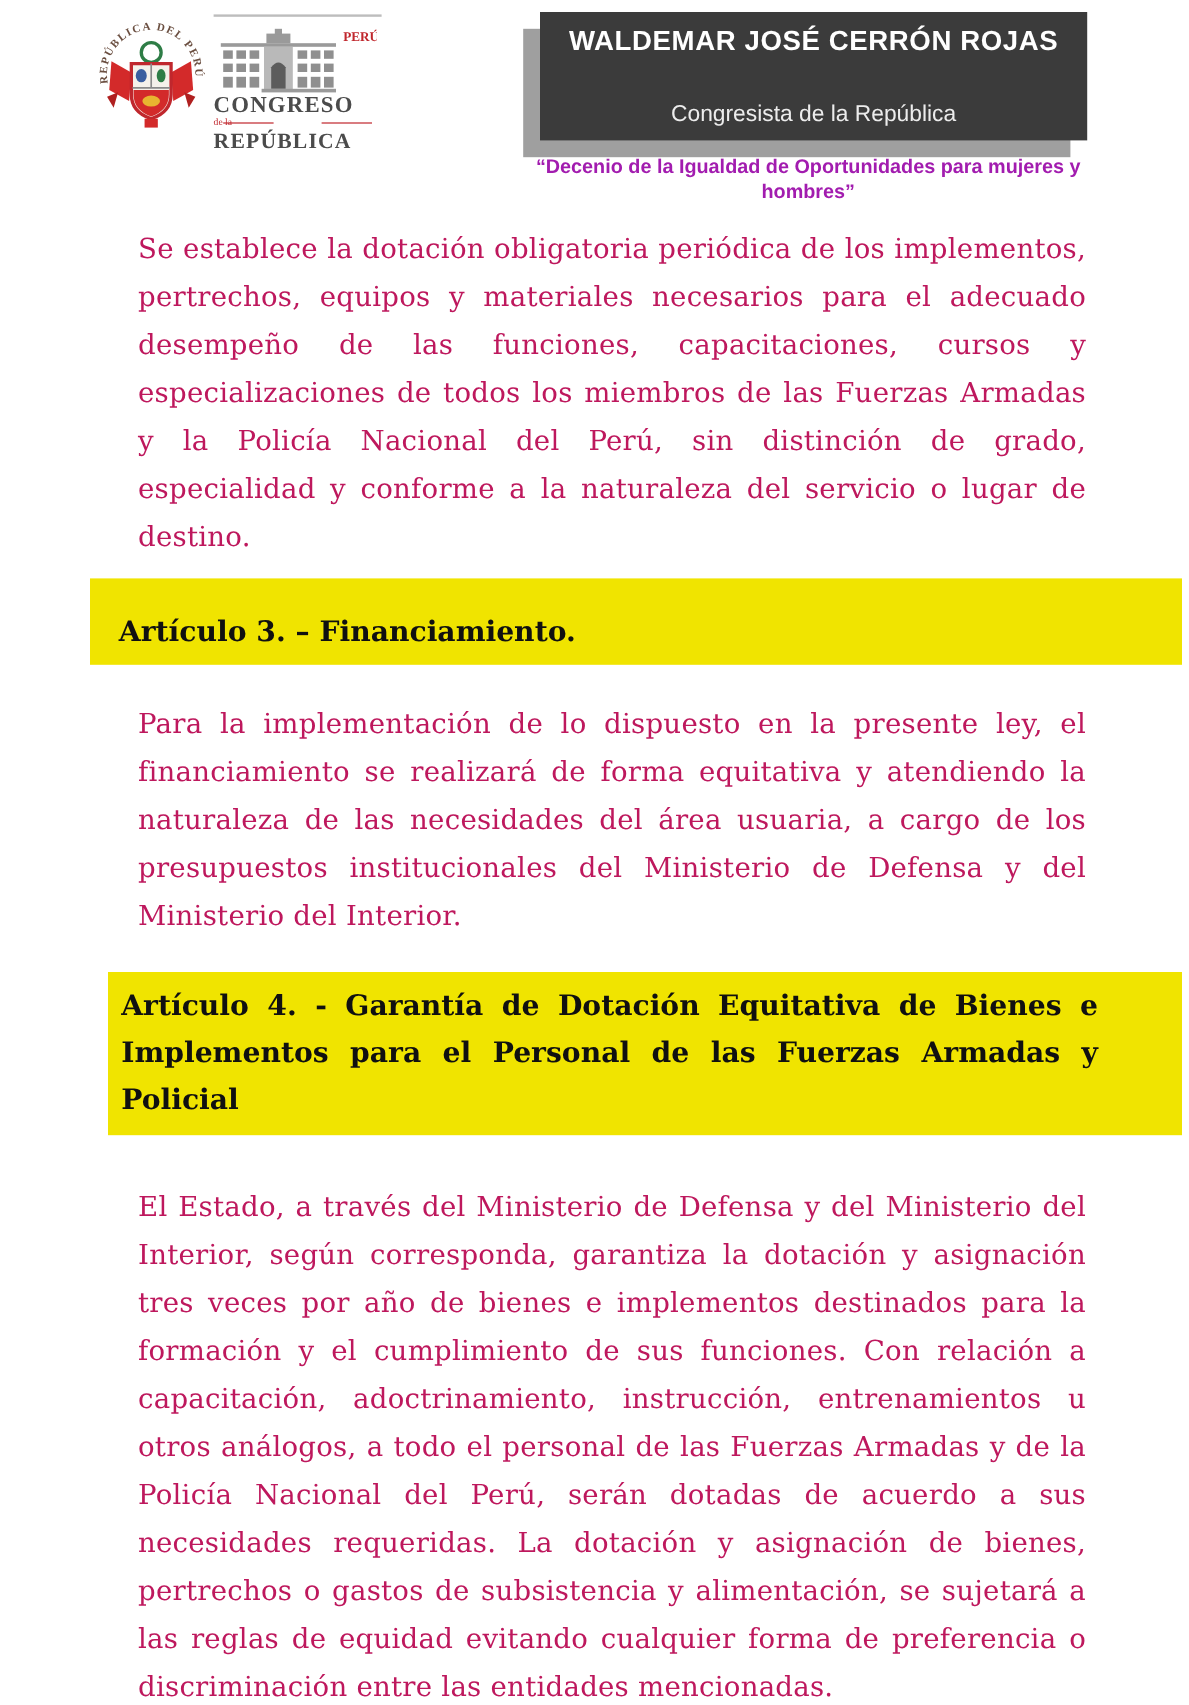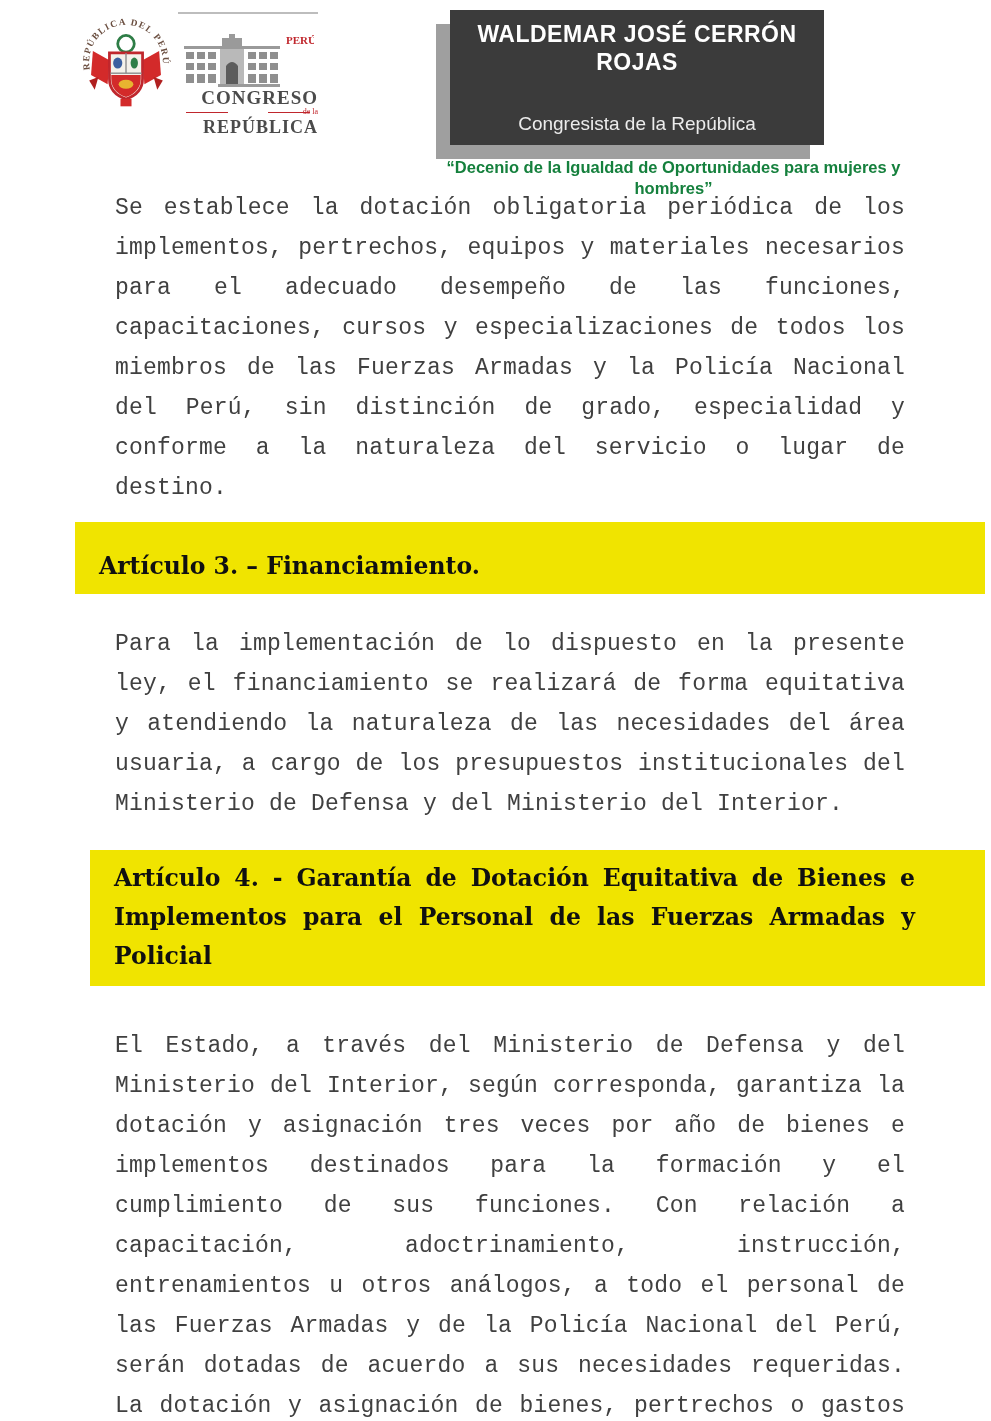--- a/index.html
+++ b/index.html
@@ -6,61 +6,60 @@
   html,body { background:#ffffff; }
   .page {
     position:relative; width:991px; height:1421px; margin:0 auto;
     background:#ffffff; font-family:"DejaVu Serif", serif; color:#1d1d1d;
     overflow:hidden;
   }
   
   .header { position:relative; height:158px; }
   .logos { position:absolute; left:80px; top:12px; display:flex; align-items:flex-start; gap:6px; }
   .coat { width:92px; height:104px; }
-  .congress { width:140px; text-align:right; border-top:2px solid #bdbdbd; padding-top:18px; }
+  .congress { width:140px; text-align:left; border-top:2px solid #bdbdbd; padding-top:8px; }
   .congress .building { display:block; margin:0 auto; }
   .congress .c1 { font-family:"Liberation Serif", serif; font-weight:700; font-size:19px; letter-spacing:1px; color:#4b4b4b; line-height:20px; }
   .congress .c2 { font-family:"Liberation Serif", serif; font-size:8px; color:#c0272d; line-height:8px; position:relative; }
   .congress .c2::before, .congress .c2::after {
     content:""; position:absolute; top:4px; width:42px; height:1px; background:#c0272d; }
   .congress .c2::before { left:8px; } .congress .c2::after { right:8px; }
   .congress .c3 { font-family:"Liberation Serif", serif; font-weight:700; font-size:18px; letter-spacing:1px; color:#4b4b4b; line-height:22px; }
   .banner-col { position:absolute; left:436px; top:10px; width:475px; }
-  .banner-wrap { position:relative; margin-left:14px; width:374px; }
+  .banner-wrap { position:relative; margin-left:14px; width:456px; }
   .banner-shadow { position:absolute; left:-14px; top:14px; width:100%; height:100%; background:#9f9f9f; }
   .banner { position:relative; background:#3b3b3b; color:#ffffff; text-align:center; padding:10px 8px 9px; }
   .banner .name { font-family:"Liberation Sans", sans-serif; font-weight:700; font-size:23px; letter-spacing:.5px; line-height:28px; }
   .banner .subtitle { font-family:"Liberation Sans", sans-serif; font-weight:400; font-size:19px; color:#ececec; line-height:24px;margin-top:36px; }
-  .slogans { margin-top:12px; text-align:center; font-family:"Liberation Sans", sans-serif; color:#15803d; }
+  .slogans { margin-top:12px; text-align:center; font-family:"Liberation Sans", sans-serif; color:#a21caf; }
   .slogan1 { font-size:16.5px; font-weight:600; line-height:21px; }
   .slogan2 { font-size:18px; font-weight:600; font-style:italic; line-height:24px; margin:2px auto 0; max-width:460px; }
   
   .band {
     margin-left:75px; margin-right:6px;
     font-weight:700; font-size:23.5px; color:#101010;
     text-align:justify;
   }
   .band-a2 {
     margin-top:0; padding:14px 78px 22px 40px; line-height:43px;
     background:linear-gradient(to bottom, #f0e400 0px, #f0e400 72px, rgba(0,0,0,0) 72px);
   }
   .band-a3 {
     margin-top:14px; padding:26px 78px 10px 24px; line-height:36px;
     background:#f0e400;
   }
   .band-a4 {
-    margin-left:90px; margin-top:26px; padding:9px 70px 10px 24px; line-height:39px;
+    margin-left:90px; margin-top:26px; padding:9px 70px 10px 11px; line-height:39px;
     background:#f0e400;
   }
   
   .para {
     margin:30px 86px 0 115px;
-    font-size:23px; line-height:40px; text-align:justify; color:#404040;
+    font-size:23px; line-height:40px; text-align:justify; color:#be185d;
     letter-spacing:.2px;
-    font-family:Liberation Mono, monospace;
   }
   .gap-lg { margin-top:40px; }
 </style>
 </head>
 <body>
 
 <div class="page">
 
   <div class="header">
 

